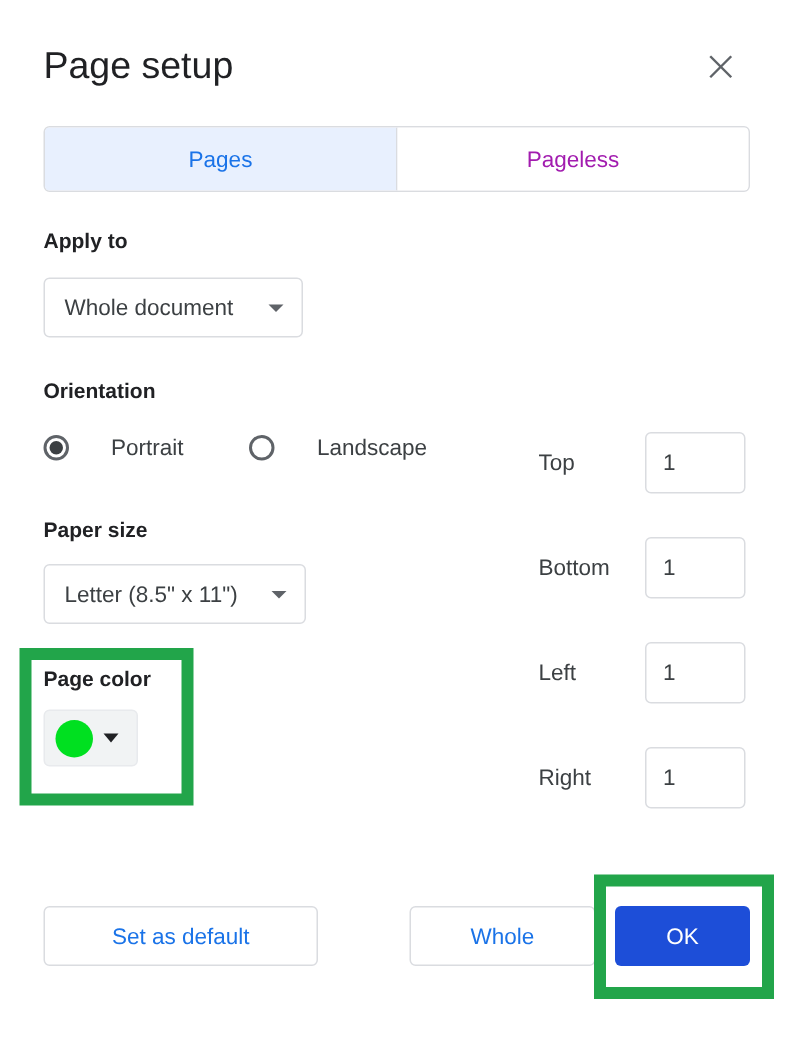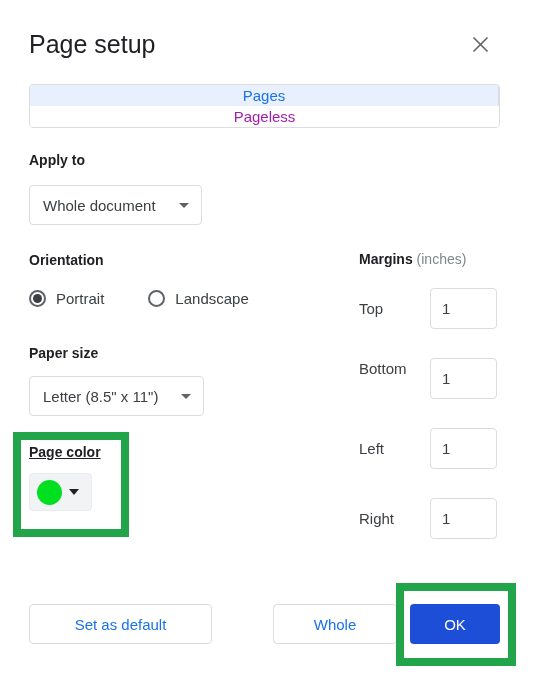--- a/index.html
+++ b/index.html
@@ -54,21 +54,20 @@
     position: absolute;
     left: 29px;
     top: 84px;
     width: 471px;
     height: 44px;
     display: flex;
     border: 1px solid #dadce0;
     border-radius: 4px;
     overflow: hidden;
     box-sizing: border-box;
-    flex-direction: column;
   }
   .tab {
     flex: 1 1 0;
     display: flex;
     align-items: center;
     justify-content: center;
     font-size: 15px;
     color: #a21caf;
     cursor: pointer;
     background: #ffffff;
@@ -122,21 +121,21 @@
     position: absolute;
     left: 29px;
     top: 290px;
     display: flex;
     align-items: center;
   }
   .radio-opt {
     display: flex;
     align-items: center;
     cursor: pointer;
-    gap: 10px;
+    gap: 28px;
   }
   .radio-opt.second { margin-left: 44px; }
   .radio {
     width: 17px;
     height: 17px;
     border-radius: 50%;
     border: 2px solid #5f6368;
     box-sizing: border-box;
     position: relative;
     flex: 0 0 auto;
@@ -297,34 +296,31 @@
       <span class="radio-label">Landscape</span>
     </div>
   </div>
 
   <div class="section-label" style="left:29px; top:345px;">Paper size</div>
   <div class="dropdown" style="left:29px; top:376px;">
     <span class="dd-label">Letter (8.5" x 11")</span>
     <span class="caret"></span>
   </div>
 
-  <div class="section-label" style="left:29px; top:444px;text-decoration:underline;">Page color</div>
+  <div class="section-label" style="left:29px; top:444px;">Page color</div>
   <div class="color-btn">
     <span class="swatch" id="page-color-swatch" style="background: rgb(0, 224, 32);"></span>
     <span class="caret-dark"></span>
   </div>
 
-  <div class="margins-title">
-    <span class="m-bold">Margins</span><span>&nbsp;</span><span class="m-unit">(inches)</span>
-  </div>
 
   <div class="margin-label" style="left:359px; top:300px;">Top</div>
   <input class="margin-input" style="top: 288px;" type="text" value="1">
 
-  <div class="margin-label" style="left:359px; top:360px;">Bottom</div>
+  <div class="margin-label" style="left:359px; top:370px;">Bottom</div>
   <input class="margin-input" style="top: 358px;" type="text" value="1">
 
   <div class="margin-label" style="left:359px; top:440px;">Left</div>
   <input class="margin-input" style="top: 428px;" type="text" value="1">
 
   <div class="margin-label" style="left:359px; top:510px;">Right</div>
   <input class="margin-input" style="top: 498px;" type="text" value="1">
 
   <div class="btn btn-outline" style="left:29px; top:604px; width:183px;">Set as default</div>
   <div class="btn btn-outline" style="left:273px; top:604px; width:124px;">Whole</div>

